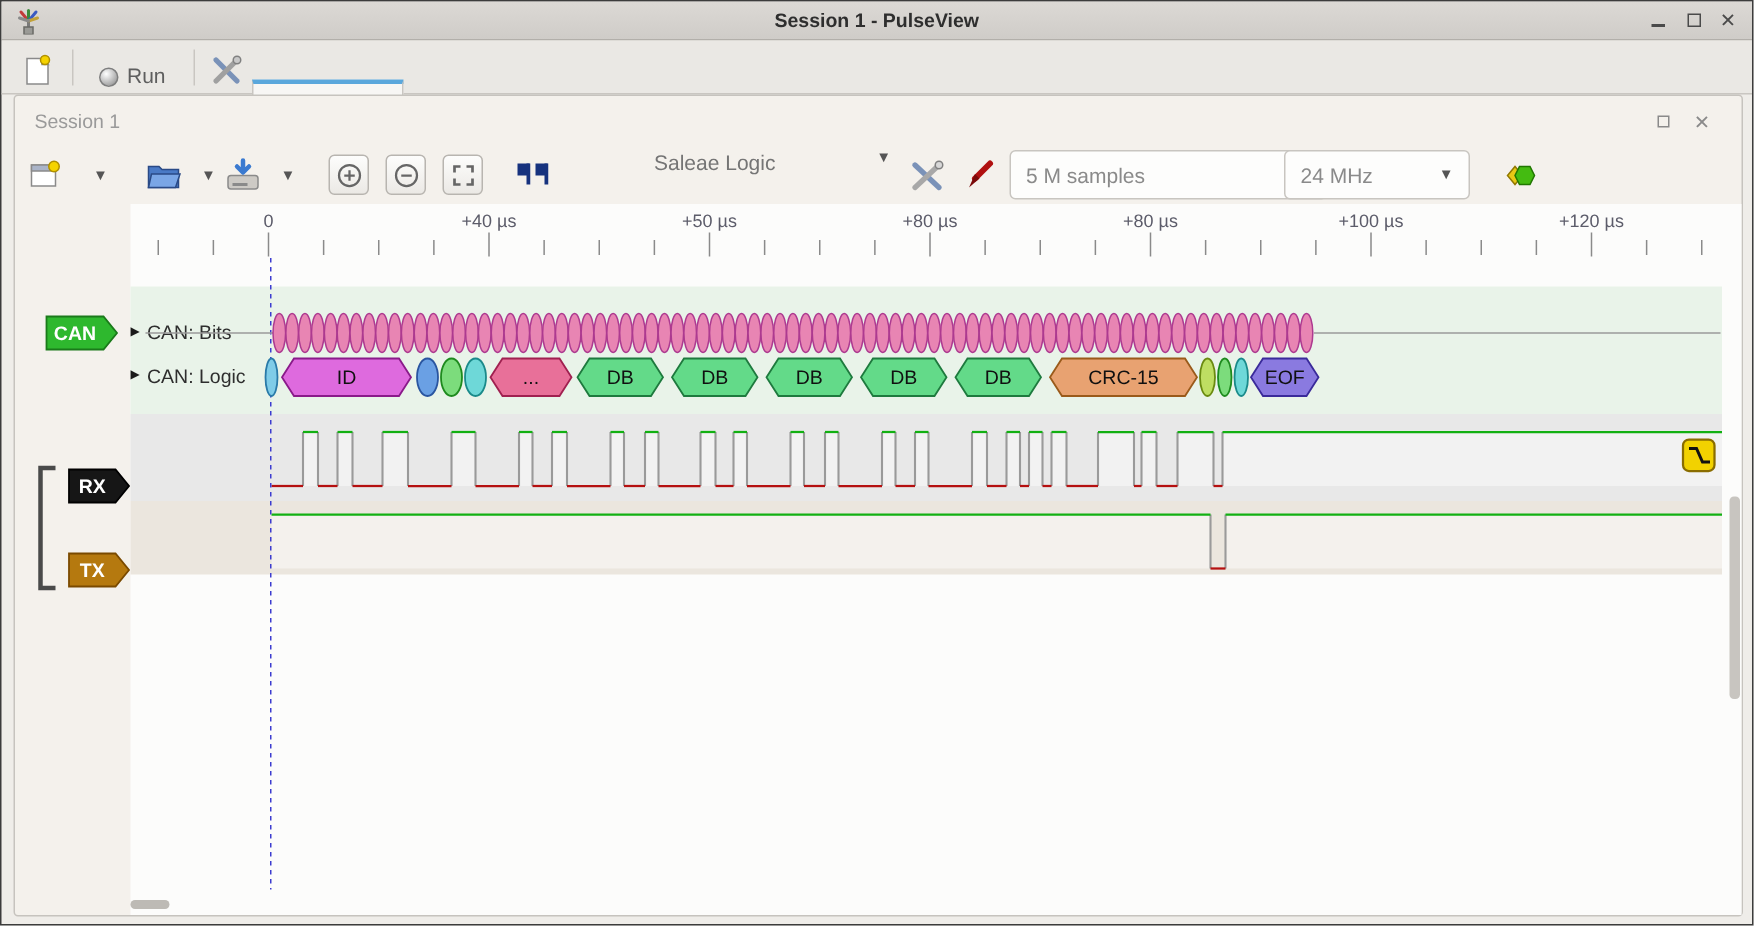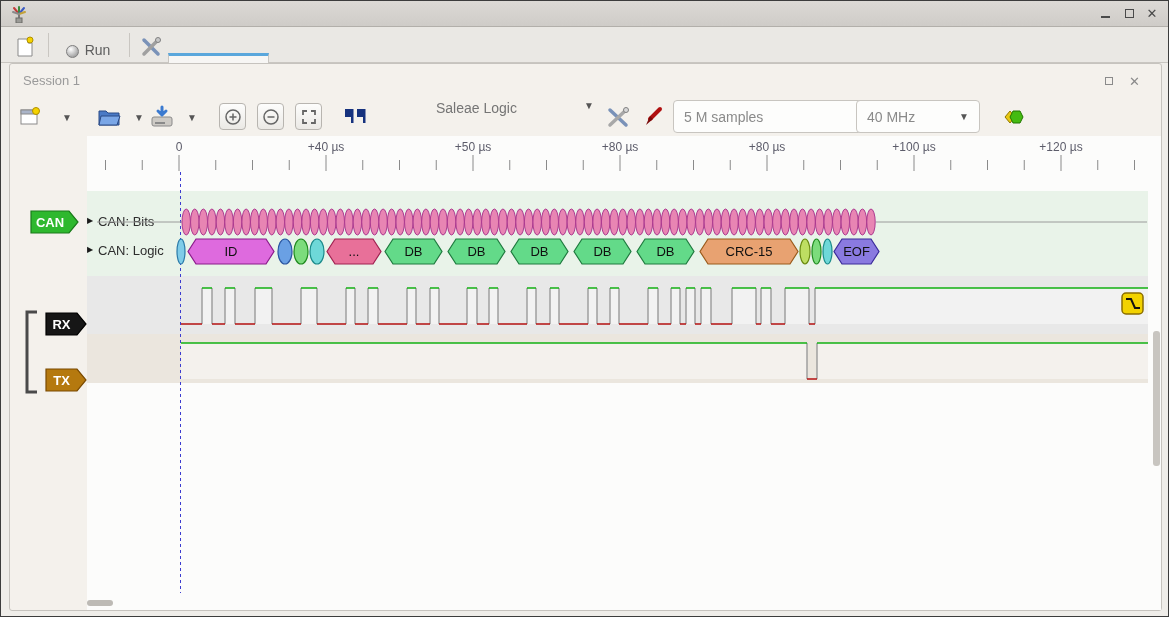--- a/index.html
+++ b/index.html
@@ -55,20 +55,21 @@
       <g stroke-width="2" stroke-linecap="round" fill="none">
         <path d="M9,16 L9,9" stroke="#7a7a7a"></path>
         <path d="M9,9 L4,3" stroke="#c23a3a"></path>
         <path d="M9,9 L9,2" stroke="#3a8a3a"></path>
         <path d="M9,9 L14,3" stroke="#3a5ac2"></path>
         <path d="M9,9 L15,7" stroke="#c2a23a"></path>
         <path d="M9,9 L3,7" stroke="#8a8a8a"></path>
       </g>
       <rect x="6" y="13" width="6" height="5" fill="#9a9a96" stroke="#6a6a66"></rect>
     </svg>
+    <div id="title" class="abs">Session 1 - PulseView</div>
     <div class="winbtn abs" style="right:52px"><span class="minglyph"></span></div>
     <div class="winbtn abs" style="right:28px"><span class="maxglyph"></span></div>
     <div class="winbtn abs" style="right:5px;font-size:13px">✕</div>
   </div>
 
   <div id="maintb" class="abs">
     <div class="tbbtn abs" style="left:8px;width:32px">
       <svg width="20" height="22">
         <path d="M3,3 h10 l4,4 v13 h-14 z" fill="#ffffff" stroke="#8a8a8a"></path>
         <path d="M13,3 l4,4 h-4 z" fill="#d8d8d8" stroke="#8a8a8a"></path>
@@ -175,21 +176,21 @@
       <line x1="19" y1="4" x2="9" y2="14" stroke="#b01010" stroke-width="4" stroke-linecap="round"></line>
       <polygon points="9,11 12,14 5,20" fill="#7a0a0a"></polygon>
     </svg>
   </div>
 
   <div class="combo abs" style="left:672px;width:212px">
     <span>5 M samples</span>
     <span class="caret">▼</span>
   </div>
   <div class="combo abs" style="left:855px;width:124px">
-    <span>40 MHz</span>
+    <span>24 MHz</span>
     <span class="caret">▼</span>
   </div>
 
   <div class="icobtn abs" style="left:996px;width:30px">
     <svg width="26" height="22">
       <polygon points="6,11 11,5 16,11 11,17" fill="#e8c815" stroke="#907800"></polygon>
       <polygon points="14,5 21,5 24,11 21,17 14,17 11,11" fill="#44bb11" stroke="#207700"></polygon>
     </svg>
   </div>
 

